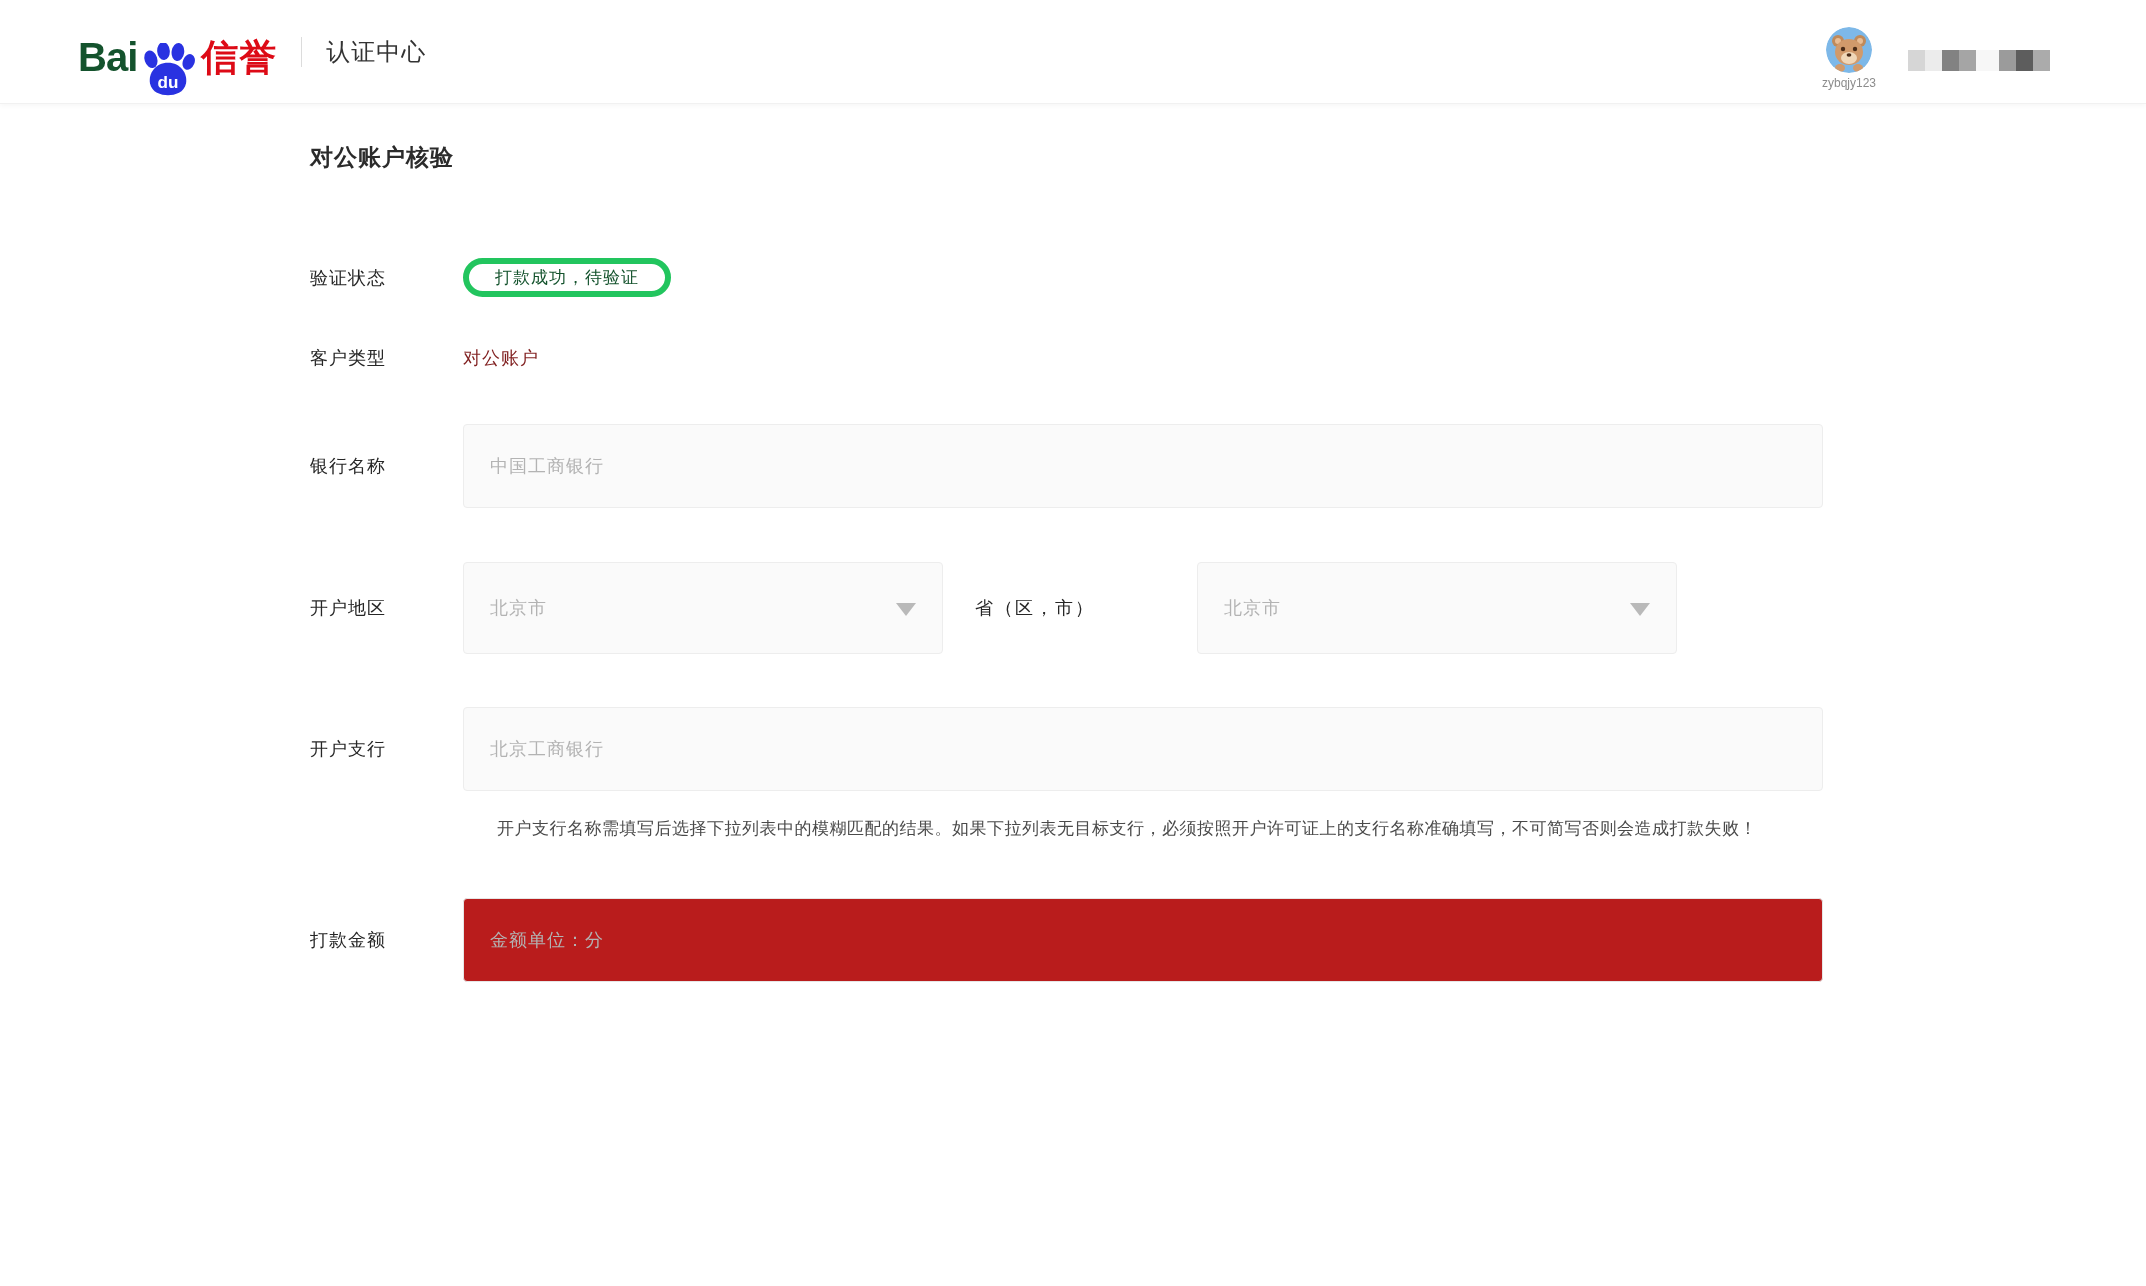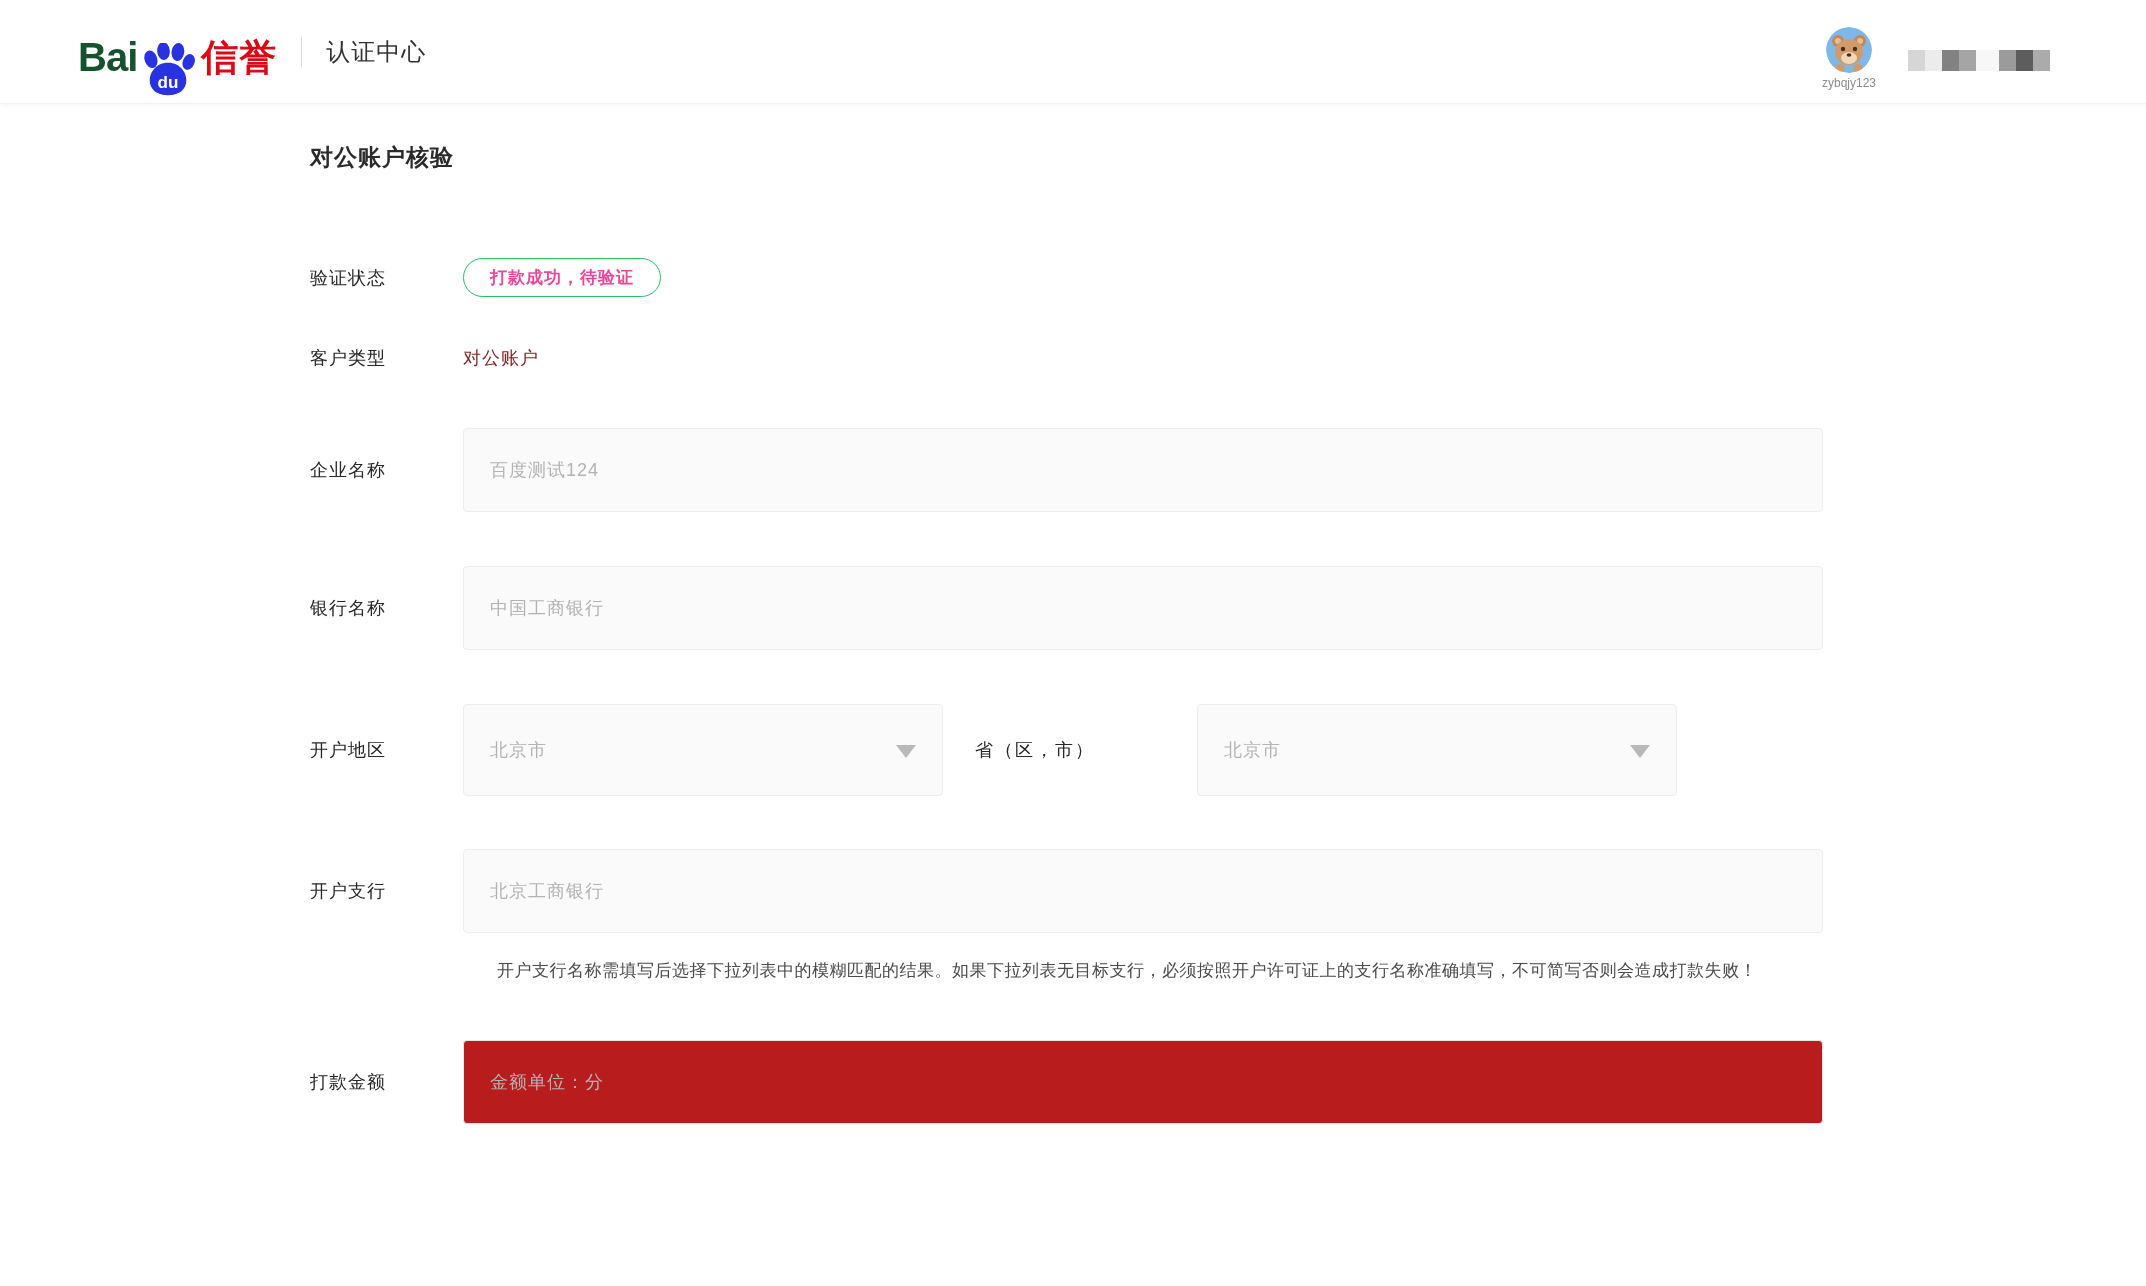--- a/index.html
+++ b/index.html
@@ -69,24 +69,23 @@
   .row-company  { margin-top: 58px; }
   .row-bank     { margin-top: 54px; }
   .row-region   { margin-top: 54px; }
   .row-branch   { margin-top: 53px; }
   .row-card     { margin-top: 46px; }
   .row-amount   { margin-top: 53px; }
 
   .badge {
     display: inline-flex; align-items: center;
     height: 39px; padding: 0 26px;
-    border: 1px solid #22c55e; border-radius: 20px;
-    color: #ec4899; font-size: 17px; letter-spacing: 1px;
+    border: 6px solid #22c55e; border-radius: 20px;
+    color: #14532d; font-size: 17px; letter-spacing: 1px;
     background: #fff;
-    font-weight: bold;
   }
   .plain-value { font-size: 18px; color: #7f1d1d; letter-spacing: 1px; }
 
   input.field {
     width: 1360px; height: 84px;
     background: #fafafa;
     border: 1px solid #ededed;
     border-radius: 4px;
     padding: 0 26px;
     font-size: 18px; color: #b3b3b3;
@@ -196,26 +195,20 @@
     </div>
   </div>
 
   <div class="row row-customer">
     <div class="row-label">客户类型</div>
     <div class="row-content">
       <span class="plain-value">对公账户</span>
     </div>
   </div>
 
-  <div class="row row-company">
-    <div class="row-label">企业名称</div>
-    <div class="row-content">
-      <input class="field" type="text" value="百度测试124" style="">
-    </div>
-  </div>
 
   <div class="row row-bank">
     <div class="row-label">银行名称</div>
     <div class="row-content">
       <input class="field" type="text" value="中国工商银行" style="">
     </div>
   </div>
 
   <div class="row row-region">
     <div class="row-label">开户地区</div>

